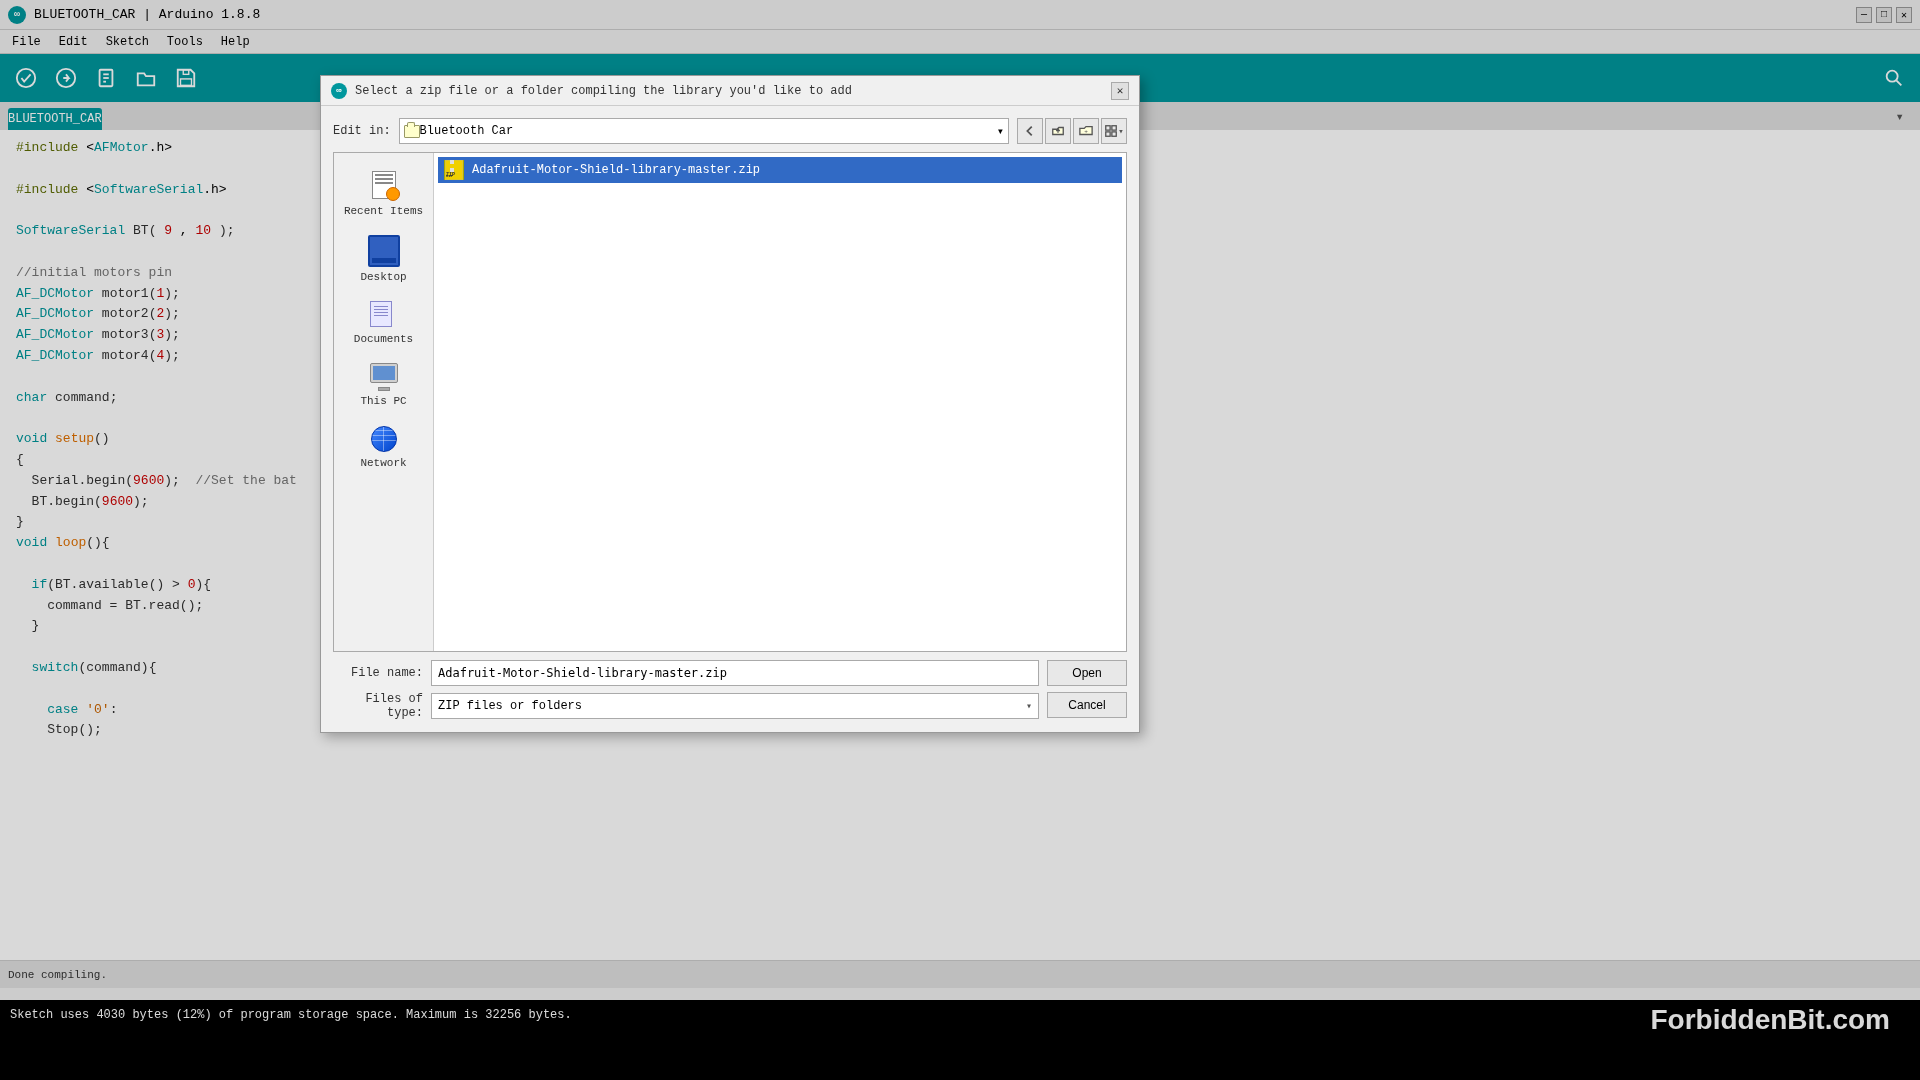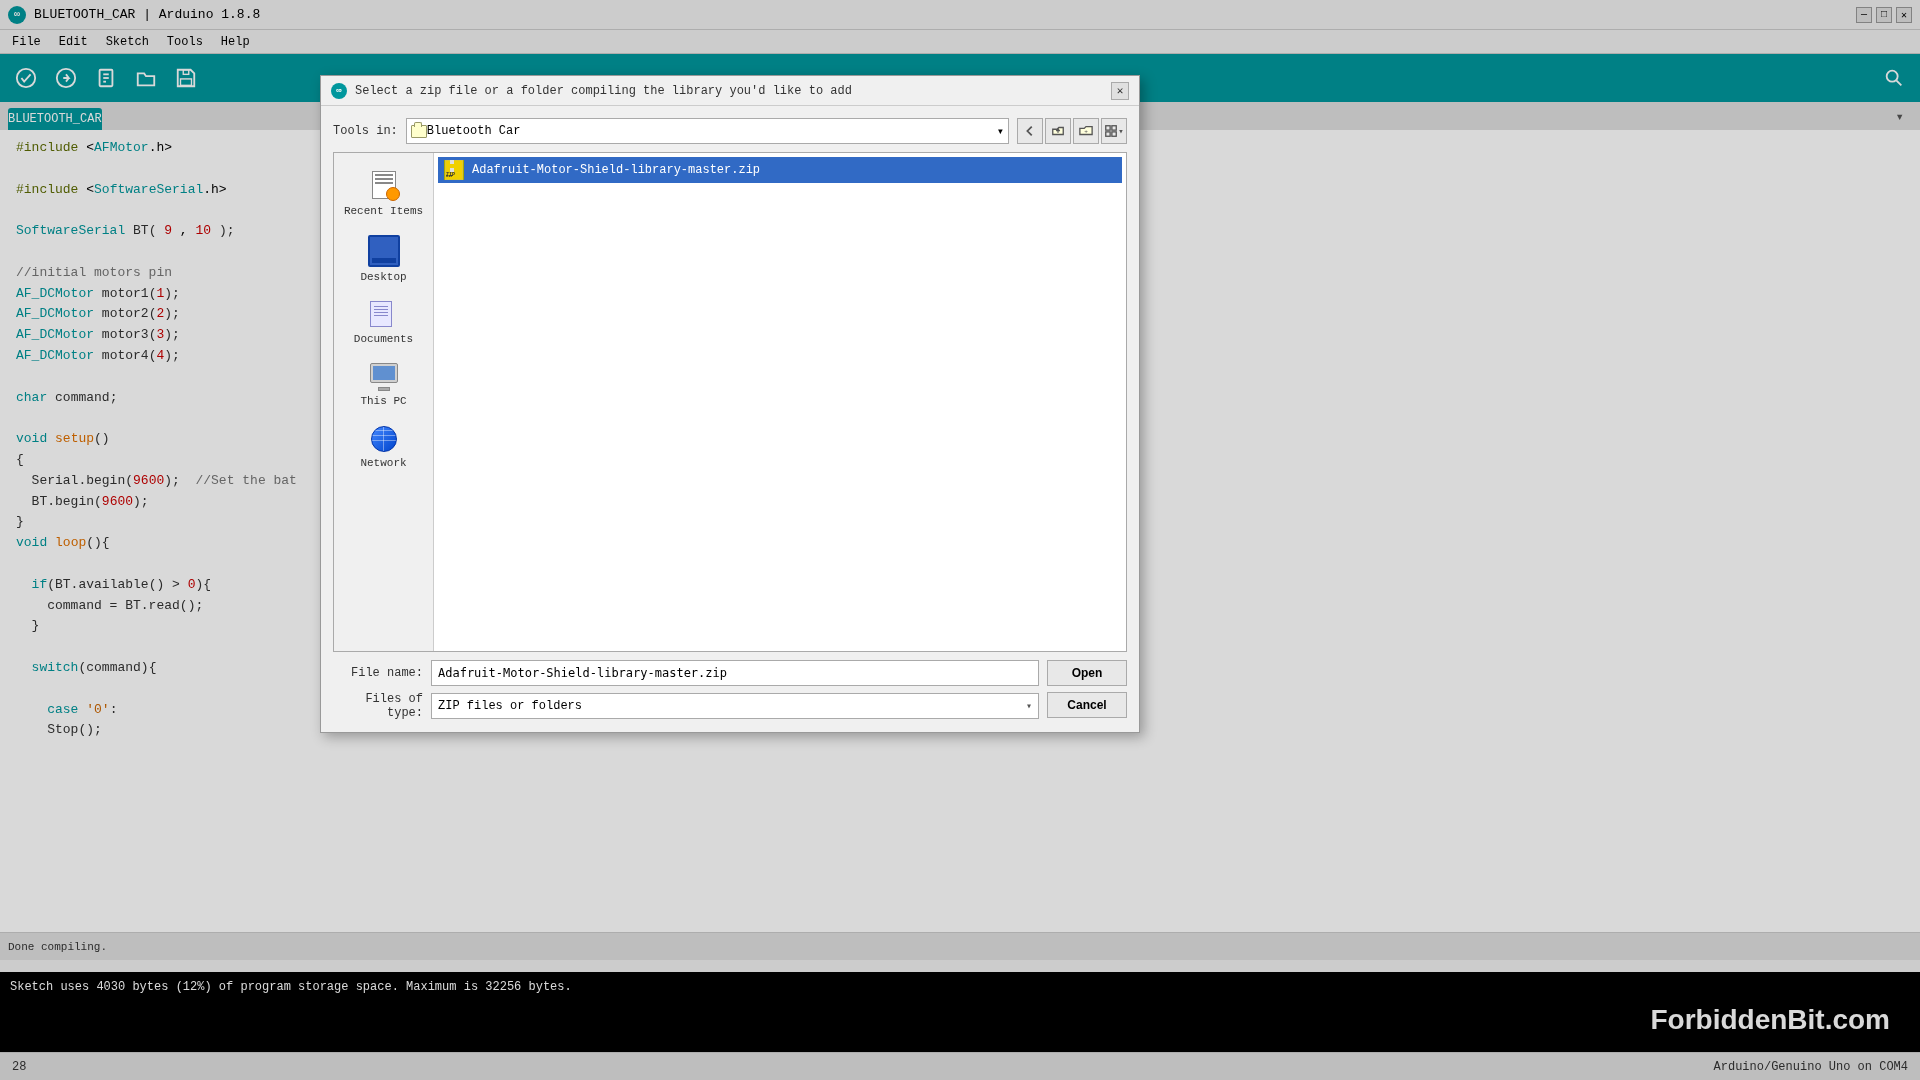--- a/index.html
+++ b/index.html
@@ -620,21 +620,20 @@
     .dialog-action-btn {
       width: 80px;
       height: 26px;
       background: #e8e8e8;
       border: 1px solid #aaa;
       font-size: 12px;
       cursor: pointer;
       display: flex;
       align-items: center;
       justify-content: center;
-      font-weight: bold;
     }
     .dialog-action-btn.primary {
       background: #e8e8e8;
     }
 
     .buttons-col {
       display: flex;
       flex-direction: column;
       gap: 6px;
     }
@@ -755,43 +754,39 @@
   </div>
 
   <div class="status-bar">
     <span>Done compiling.</span>
   </div>
 
   <div class="console">
     <div>Sketch uses 4030 bytes (12%) of program storage space. Maximum is 32256 bytes.</div>
   </div>
 
-  <div class="bottom-status">
-    <span>28</span>
-    <span>Arduino/Genuino Uno on COM4</span>
-  </div>
 </div>
 
 <div class="watermark">ForbiddenBit.com</div>
 
 <div class="dialog-overlay">
   <div class="dialog">
 
     <div class="dialog-title-bar">
       <div class="dialog-title-text">
         <span class="dialog-title-icon">∞</span>
         <span>Select a zip file or a folder compiling the library you'd like to add</span>
       </div>
       <div class="dialog-close">✕</div>
     </div>
 
     <div class="dialog-body">
 
       <div class="look-in-row">
-        <span class="look-in-label">Tools in:</span>
+        <span class="look-in-label">Edit in:</span>
         <div class="look-in-select">
           <div class="look-in-select-inner">
             <div class="folder-icon-small"></div>
             <span>Bluetooth Car</span>
           </div>
           <span>▾</span>
         </div>
         <div class="look-in-toolbar">
           <div class="look-toolbar-btn">
             <svg width="14" height="14" viewBox="0 0 16 16" fill="none" stroke="#555" stroke-width="2">

